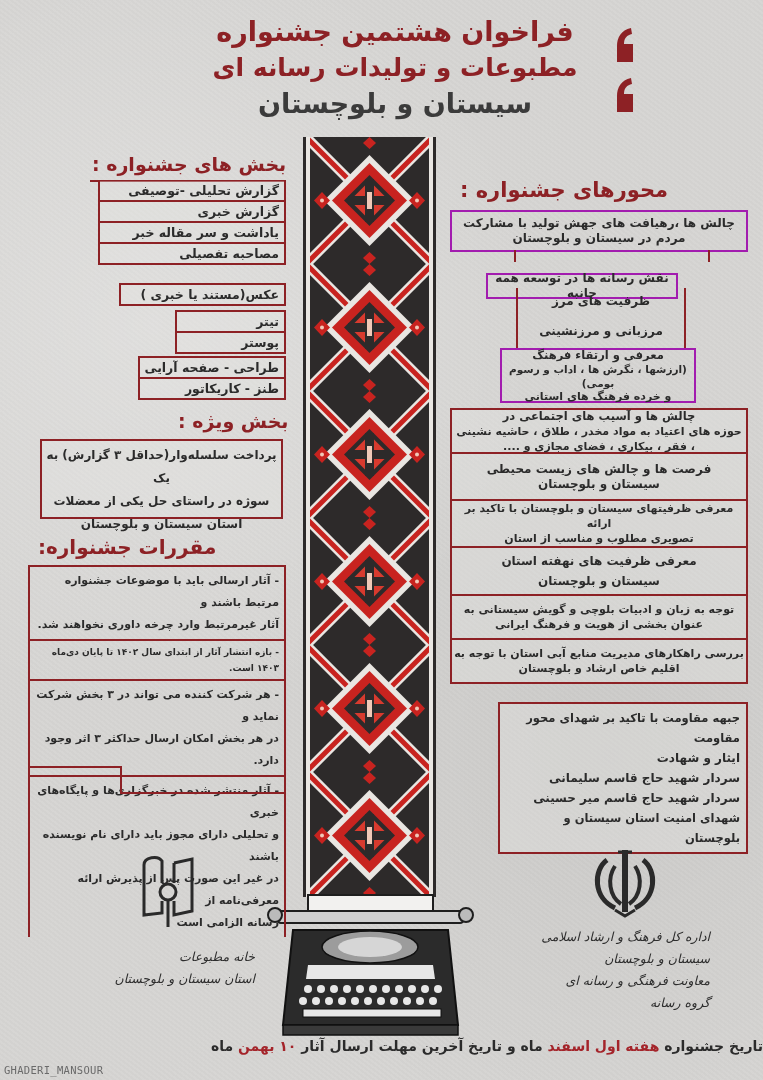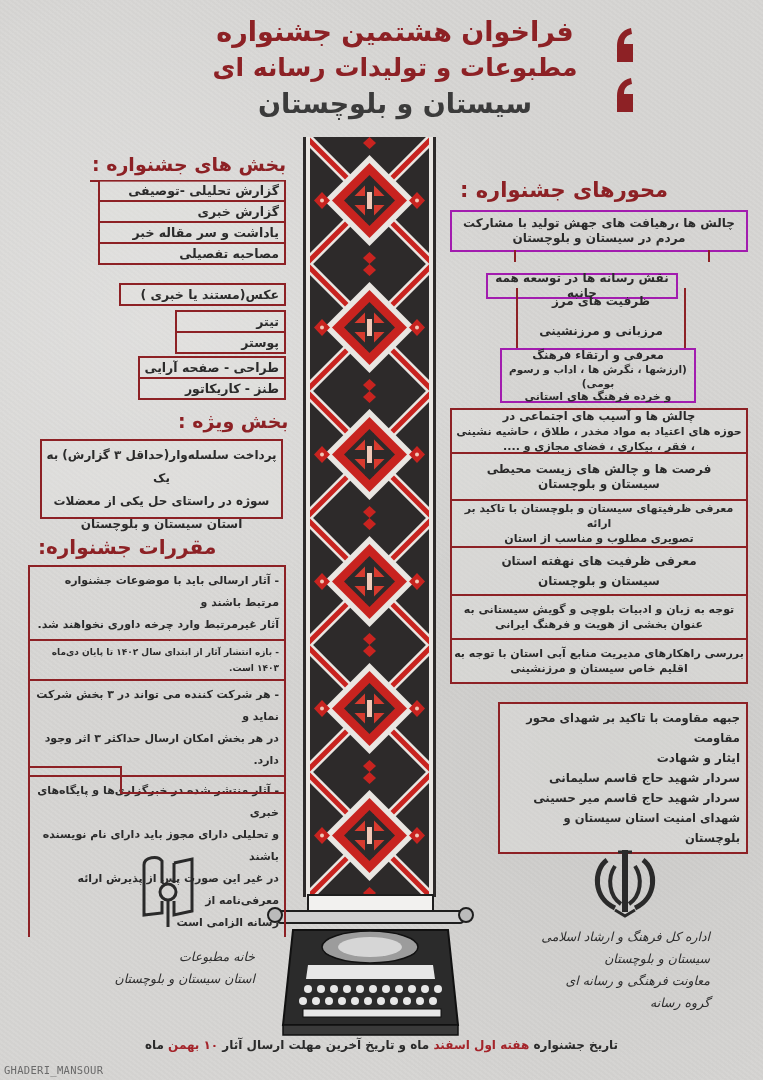--- a/index.html
+++ b/index.html
@@ -49,21 +49,21 @@
   .txt { font-weight: bold; color: #2b2b2b; text-align: center; line-height: 15px; }
   .axis-box { position: absolute; border: 2px solid #a21caf; text-align: center; display: flex; flex-direction: column; justify-content: center; }
   .axis-plain { position: absolute; text-align: center; font-weight: bold; font-size: 12px; color: #2b2b2b; }
 
   .rules-box { position: absolute; left: 28px; top: 565px; width: 258px; border: 2px solid #8d2125; border-bottom: none; }
   .rule-item { border-bottom: 2px solid #8d2125; padding: 3px 5px; font-weight: bold; font-size: 11px; line-height: 22px; text-align: right; }
 
   .logo-block { position: absolute; text-align: center; color: #2d2d2d; }
   .logo-text { font-family: "DejaVu Serif", serif; font-size: 12.5px; line-height: 22px; font-style: italic; text-align: right; }
 
-  .footer { position: absolute; left: 0; width: 763px; top: 1038px; text-align: center; font-weight: bold; font-size: 12px; color: #2b2b2b; white-space: nowrap; direction: rtl; }
+  .footer { position: absolute; left: 0; width: 763px; top: 1038px; font-weight: bold; font-size: 14px; color: #2b2b2b; white-space: nowrap; direction: rtl; }
   .footer .hl { color: #a4242a; }
   .credit { position: absolute; left: 4px; top: 1064px; font-family: "DejaVu Sans Mono", monospace; font-size: 10.5px; color: #6a6a6a; direction: ltr; letter-spacing: 0.3px; }
 </style>
 </head>
 <body>
 
 <div class="poster">
 
   <div class="header">
     <div class="title-line title-1">فراخوان هشتمین جشنواره</div>
@@ -248,21 +248,21 @@
     <div style="border-bottom:2px solid #8d2125; height:48px; display:flex; flex-direction:column; justify-content:center;">
       <div class="txt" style="font-size:12px; line-height:20px;">معرفی ظرفیت های نهفته استان</div>
       <div class="txt" style="font-size:12px; line-height:20px;">سیستان و بلوچستان</div>
     </div>
     <div style="border-bottom:2px solid #8d2125; height:44px; display:flex; flex-direction:column; justify-content:center;">
       <div class="txt" style="font-size:11px;">توجه به زبان و ادبیات بلوچی و گویش سیستانی به</div>
       <div class="txt" style="font-size:11px;">عنوان بخشی از هویت و فرهنگ ایرانی</div>
     </div>
     <div style="border-bottom:2px solid #8d2125; height:44px; display:flex; flex-direction:column; justify-content:center;">
       <div class="txt" style="font-size:11px;">بررسی راهکارهای مدیریت منابع آبی استان با توجه به</div>
-      <div class="txt" style="font-size:11px;">اقلیم خاص سیستان و مرزنشینی</div>
+      <div class="txt" style="font-size:11px;">اقلیم خاص ارشاد و بلوچستان</div>
     </div>
   </div>
 
   <div class="box" style="left:498px; top:702px; width:250px; padding:4px 6px;">
     <div style="font-weight:bold; font-size:11.5px; line-height:20px; text-align:right;">جبهه مقاومت با تاکید بر شهدای محور مقاومت</div>
     <div style="font-weight:bold; font-size:12px; line-height:20px; text-align:right;">ایثار و شهادت</div>
     <div style="font-weight:bold; font-size:12px; line-height:20px; text-align:right; letter-spacing:2px;">سردار شهید حاج قاسم سلیمانی</div>
     <div style="font-weight:bold; font-size:12px; line-height:20px; text-align:right; letter-spacing:1px;">سردار شهید حاج قاسم میر حسینی</div>
     <div style="font-weight:bold; font-size:11.5px; line-height:20px; text-align:right;">شهدای امنیت استان سیستان و بلوچستان</div>
   </div>

